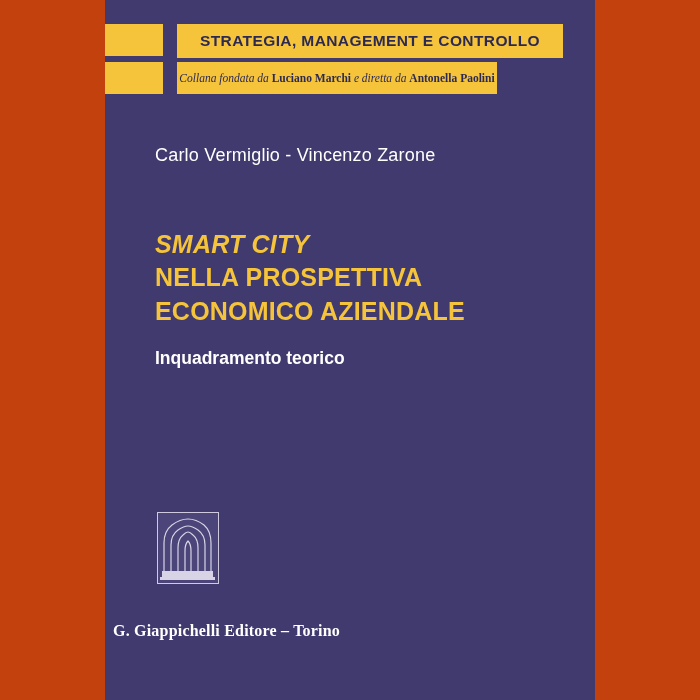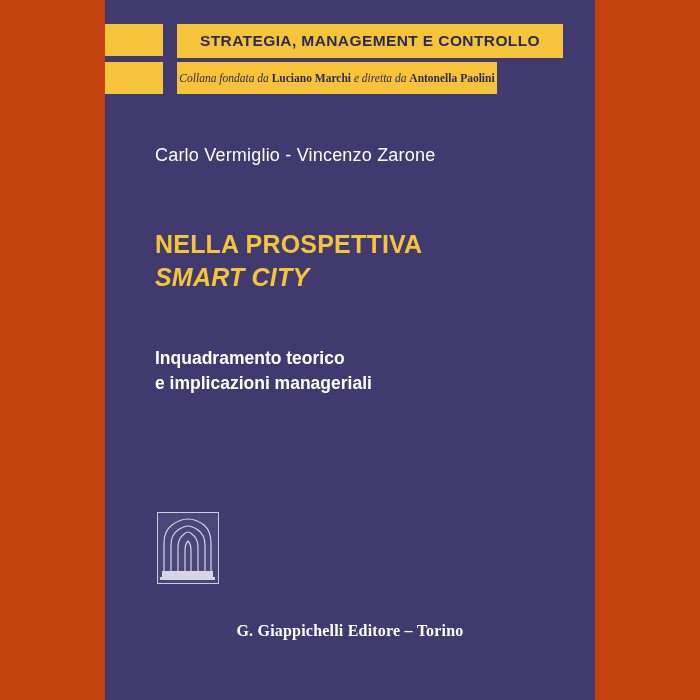--- a/index.html
+++ b/index.html
@@ -162,24 +162,23 @@
     background: #4b4579;
     box-sizing: border-box;
   }
   .logo svg {
     display: block;
   }
 
   
   .publisher {
     position: absolute;
-    left: 0px;
+    left: 8px;
     top: 622px;
     width: 490px;
-    text-align: center;
     font-family: "Liberation Serif", serif;
     font-weight: bold;
     font-size: 16px;
     color: #ffffff;
     letter-spacing: 0.2px;
   }
 </style>
 </head>
 <body>
 
@@ -195,27 +194,27 @@
         <span>STRATEGIA, MANAGEMENT E CONTROLLO</span>
       </div>
       <div class="series-sub-bar">
         <div class="subline"><i>Collana fondata da </i><b>Luciano Marchi</b><i> e diretta da </i><b>Antonella Paolini</b></div>
       </div>
     </div>
 
     <div class="authors">Carlo Vermiglio - Vincenzo Zarone</div>
 
     <div class="title-block">
+      <div class="title-line italic">SMART CITY</div>
       <div class="title-line">NELLA PROSPETTIVA</div>
-      <div class="title-line italic">SMART CITY</div>
+      <div class="title-line">ECONOMICO AZIENDALE</div>
     </div>
 
     <div class="subtitle-block">
       <div class="subtitle-line">Inquadramento teorico</div>
-      <div class="subtitle-line">e implicazioni manageriali</div>
     </div>
 
     <div class="logo">
       <svg width="59" height="69" viewBox="0 0 59 69" xmlns="http://www.w3.org/2000/svg" aria-hidden="true">
         <rect x="0" y="0" width="59" height="69" fill="#4b4579"></rect>
         <g fill="none" stroke="#d8d4e6" stroke-width="1.2">
           <path d="M6 60 L6 30 Q6 18 14 12 Q22 6 30 6 Q38 6 46 12 Q53 18 53 30 L53 60"></path>
           <path d="M13 60 L13 32 Q13 22 20 17 Q26 13 30 13 Q34 13 40 17 Q47 22 47 32 L47 60"></path>
           <path d="M20 60 L20 35 Q20 26 25 22 Q28 19 30 19 Q32 19 35 22 Q40 26 40 35 L40 60"></path>
           <path d="M27 60 L27 38 Q27 31 30 28 Q33 31 33 38 L33 60"></path>

